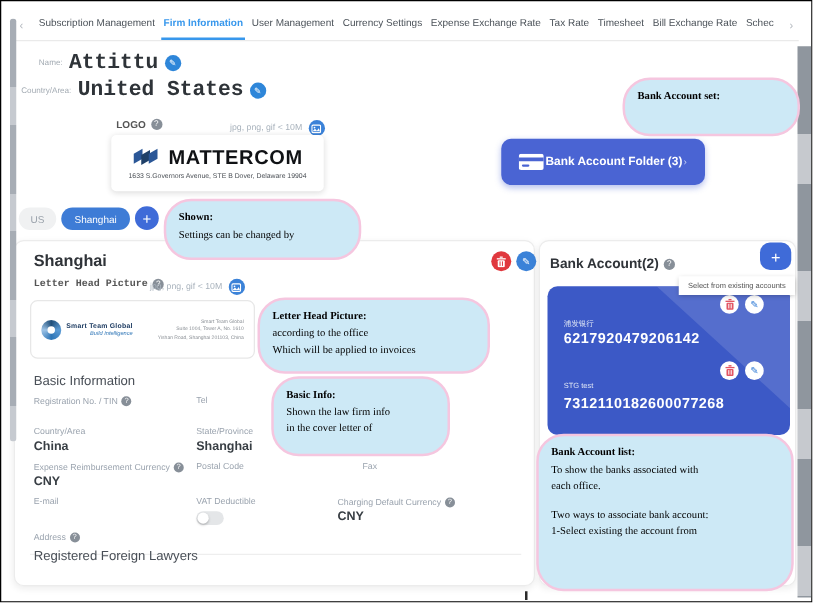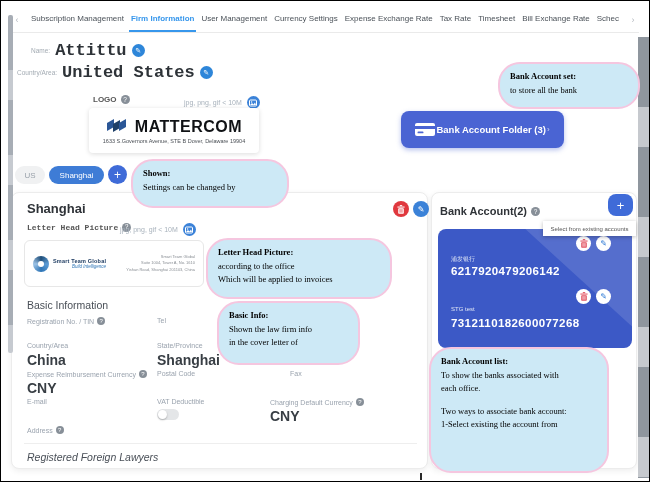--- a/index.html
+++ b/index.html
@@ -66,21 +66,21 @@
   .lh-left { display:flex; align-items:center; gap:4px; }
   .swirl { width:16px; height:16px; border-radius:50%; background:conic-gradient(#1f4e79,#5b9bd5,#2e75b6,#9dc3e6,#1f4e79); position:relative; }
   .swirl::after { content:""; position:absolute; left:5px; top:5px; width:6px; height:6px; border-radius:50%; background:#fff; }
   .lh-brand { font-size:5.5px; font-weight:700; color:#17365d; letter-spacing:.2px; }
   .lh-tag { font-size:4.5px; font-style:italic; color:#2e75b6; text-align:right; }
   .lh-addr { font-size:4px; color:#8a8f95; text-align:right; line-height:1.6; }
 
   .section-header { position:absolute; font-size:10.5px; color:#494f57; }
   .f-label { position:absolute; font-size:7px; color:#9aa3ae; display:flex; align-items:center; gap:3px; }
   .f-label .help-icon { width:8px; height:8px; font-size:6px; }
-  .f-value { position:absolute; font-size:14px; font-weight:700; color:#383e44; }
+  .f-value { position:absolute; font-size:10px; font-weight:700; color:#383e44; }
   .toggle { position:absolute; width:22px; height:11px; border-radius:6px; background:#e4e6e8; cursor:pointer; }
   .toggle::after { content:""; position:absolute; left:1px; top:1px; width:9px; height:9px; border-radius:50%; background:#fff; box-shadow:0 1px 2px rgba(0,0,0,.25); }
   .divider { position:absolute; left:12px; width:393px; height:1px; background:#eee; }
 
   
   .bank-title-row { position:absolute; left:8px; top:12px; display:flex; align-items:center; gap:4px; }
   .bank-title { font-size:11px; font-weight:600; color:#2f3338; }
   .bank-add { position:absolute; left:176px; top:1px; width:25px; height:22px; border-radius:8px; background:#3f6bd8; color:#fff; font-size:13px; display:flex; align-items:center; justify-content:center; cursor:pointer; }
   .tooltip { position:absolute; left:111px; top:28px; width:93px; height:15px; background:#fff; box-shadow:0 1px 4px rgba(0,0,0,.28); font-size:6px; color:#555; display:flex; align-items:center; justify-content:center; z-index:5; }
   .bankcard { position:absolute; left:6px; top:36px; width:194px; height:119px; border-radius:8px; background:#3c59c6; overflow:hidden; }
@@ -243,21 +243,21 @@
       <span class="help-icon">?</span>
     </div>
     <div class="f-value" style="left:258px; top:215px;">CNY</div>
 
     <div class="f-label" style="left:15px; top:233px;">
       <span>Address</span>
       <span class="help-icon">?</span>
     </div>
 
     <div class="divider" style="top:250px;"></div>
-    <div class="section-header" style="left:15px; top:258px;font-style:italic;">Registered Foreign Lawyers</div>
+    <div class="section-header" style="left:15px; top:246px;">Registered Foreign Lawyers</div>
   </div>
 
   <div class="panel bank-panel">
     <div class="bank-title-row">
       <span class="bank-title">Bank Account(2)</span>
       <span class="help-icon">?</span>
     </div>
     <div class="bank-add">+</div>
     <div class="tooltip">Select from existing accounts</div>
 
@@ -291,41 +291,40 @@
       <div class="wicon pencil" style="left:158px; top:60px;">
           <span>✎</span>
         </div>
       <div class="acct-label" style="top:77px;">STG test</div>
       <div class="acct-num" style="top:88px;">7312110182600077268</div>
     </div>
   </div>
 
   <div class="callout" style="left:497px; top:61px; width:142px; height:47px;">
     <div class="co-title">Bank Account set:</div>
-    <div class="co-line">to store all the bank</div>
   </div>
 
   <div class="callout" style="left:130px; top:158px; width:158px; height:49px;">
     <div class="co-title">Shown:</div>
     <div class="co-line">Settings can be changed by</div>
   </div>
 
   <div class="callout" style="left:205px; top:237px; width:186px; height:61px;">
     <div class="co-title">Letter Head Picture:</div>
     <div class="co-line">according to the office</div>
     <div class="co-line">Which will be applied to invoices</div>
   </div>
 
   <div class="callout" style="left:216px; top:300px; width:143px; height:64px;">
     <div class="co-title">Basic Info:</div>
     <div class="co-line">Shown the law firm info</div>
     <div class="co-line">in the cover letter of</div>
   </div>
 
-  <div class="callout" style="left:428px; top:346px; width:180px; height:126px;">
+  <div class="callout" style="left:428px; top:346px; width:206px; height:126px;">
     <div class="co-title">Bank Account list:</div>
     <div class="co-line">To show the banks associated with</div>
     <div class="co-line">each office.</div>
     <div class="co-line co-gap">Two ways to associate bank account:</div>
     <div class="co-line">1-Select existing the account from</div>
   </div>
 
   <div class="strip-left"></div>
   <div class="strip-right"></div>
   <div class="bottom-tick"></div>

